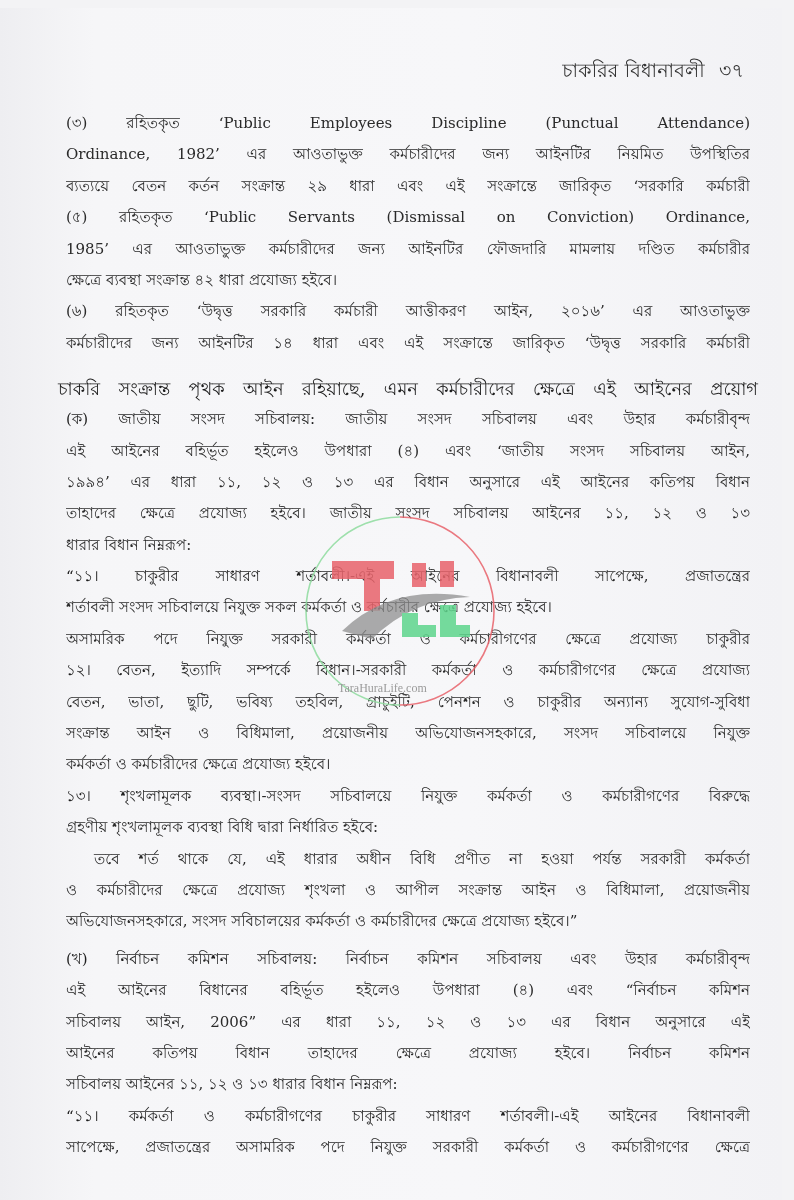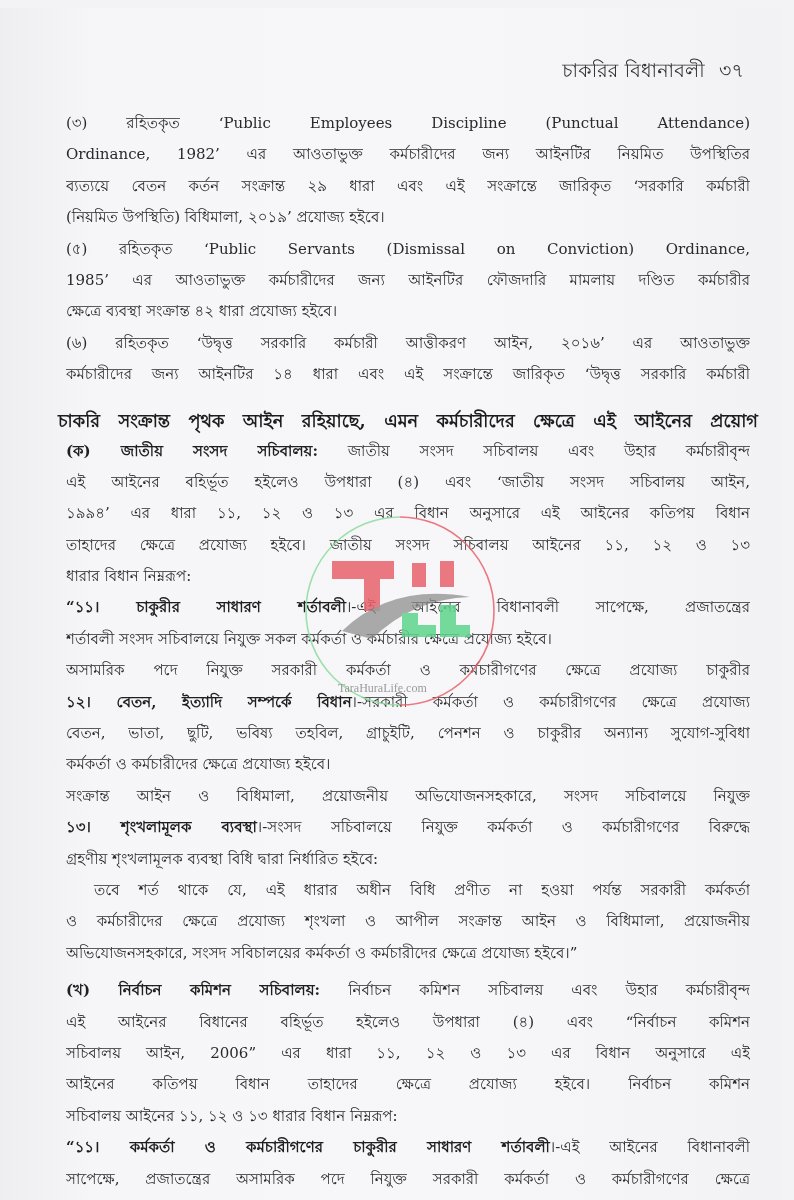--- a/index.html
+++ b/index.html
@@ -40,27 +40,27 @@
       font-size: 15px;
       line-height: 31.4px;
       height: 31.4px;
       white-space: nowrap;
       text-align: justify;
       text-align-last: justify;
       overflow: hidden;
     }
     .line.last { text-align-last: left; }
     .line.indent { padding-left: 28px; }
-    .b { font-weight: bold; color: #1f1f1f; }
+    .b { font-weight: normal; color: #1f1f1f; }
     .gap { height: 14px; }
     .gap-s { height: 6px; }
     .heading {
       font-size: 17.8px;
       line-height: 31px;
-      font-weight: bold;
+      font-weight: normal;
       color: #1c1c1c;
       white-space: nowrap;
       margin-left: -8px;
       text-align: justify;
       text-align-last: justify;
       width: 700px;
     }
     
     .watermark {
       position: absolute;
@@ -90,21 +90,20 @@
   <div class="running-header">
     <span>চাকরির বিধানাবলী</span><span class="pgno">৩৭</span>
   </div>
 
   <div class="content">
 
     <div>
       <div class="line">(৩) রহিতকৃত ‘Public Employees Discipline (Punctual Attendance)</div>
       <div class="line">Ordinance, 1982’ এর আওতাভুক্ত কর্মচারীদের জন্য আইনটির নিয়মিত উপস্থিতির</div>
       <div class="line">ব্যত্যয়ে বেতন কর্তন সংক্রান্ত ২৯ ধারা এবং এই সংক্রান্তে জারিকৃত ‘সরকারি কর্মচারী</div>
-      <div class="line last">(নিয়মিত উপস্থিতি) বিধিমালা, ২০১৯’ প্রযোজ্য হইবে।</div>
     </div>
 
     <div>
       <div class="line">(৫) রহিতকৃত ‘Public Servants (Dismissal on Conviction) Ordinance,</div>
       <div class="line">1985’ এর আওতাভুক্ত কর্মচারীদের জন্য আইনটির ফৌজদারি মামলায় দণ্ডিত কর্মচারীর</div>
       <div class="line last">ক্ষেত্রে ব্যবস্থা সংক্রান্ত ৪২ ধারা প্রযোজ্য হইবে।</div>
     </div>
 
     <div>
       <div class="line">(৬) রহিতকৃত ‘উদ্বৃত্ত সরকারি কর্মচারী আত্তীকরণ আইন, ২০১৬’ এর আওতাভুক্ত</div>
@@ -124,22 +123,22 @@
 
       <div>
         <div class="line"><span class="b">“১১। চাকুরীর সাধারণ শর্তাবলী</span><span>।-এই আইনের বিধানাবলী সাপেক্ষে, প্রজাতন্ত্রের</span></div>
         <div class="line last">শর্তাবলী সংসদ সচিবালয়ে নিযুক্ত সকল কর্মকর্তা ও কর্মচারীর ক্ষেত্রে প্রযোজ্য হইবে।</div>
         <div class="line">অসামরিক পদে নিযুক্ত সরকারী কর্মকর্তা ও কর্মচারীগণের ক্ষেত্রে প্রযোজ্য চাকুরীর</div>
       </div>
 
       <div>
         <div class="line"><span class="b">১২। বেতন, ইত্যাদি সম্পর্কে বিধান</span><span>।-সরকারী কর্মকর্তা ও কর্মচারীগণের ক্ষেত্রে প্রযোজ্য</span></div>
         <div class="line">বেতন, ভাতা, ছুটি, ভবিষ্য তহবিল, গ্রাচুইটি, পেনশন ও চাকুরীর অন্যান্য সুযোগ-সুবিধা</div>
+        <div class="line">সংক্রান্ত আইন ও বিধিমালা, প্রয়োজনীয় অভিযোজনসহকারে, সংসদ সচিবালয়ে নিযুক্ত</div>
         <div class="line last">কর্মকর্তা ও কর্মচারীদের ক্ষেত্রে প্রযোজ্য হইবে।</div>
-        <div class="line">সংক্রান্ত আইন ও বিধিমালা, প্রয়োজনীয় অভিযোজনসহকারে, সংসদ সচিবালয়ে নিযুক্ত</div>
       </div>
 
       <div>
         <div class="line"><span class="b">১৩। শৃংখলামূলক ব্যবস্থা</span><span>।-সংসদ সচিবালয়ে নিযুক্ত কর্মকর্তা ও কর্মচারীগণের বিরুদ্ধে</span></div>
         <div class="line last">গ্রহণীয় শৃংখলামূলক ব্যবস্থা বিধি দ্বারা নির্ধারিত হইবে:</div>
         <div class="line indent">তবে শর্ত থাকে যে, এই ধারার অধীন বিধি প্রণীত না হওয়া পর্যন্ত সরকারী কর্মকর্তা</div>
         <div class="line">ও কর্মচারীদের ক্ষেত্রে প্রযোজ্য শৃংখলা ও আপীল সংক্রান্ত আইন ও বিধিমালা, প্রয়োজনীয়</div>
         <div class="line last">অভিযোজনসহকারে, সংসদ সবিচালয়ের কর্মকর্তা ও কর্মচারীদের ক্ষেত্রে প্রযোজ্য হইবে।”</div>
       </div>
     </div>

